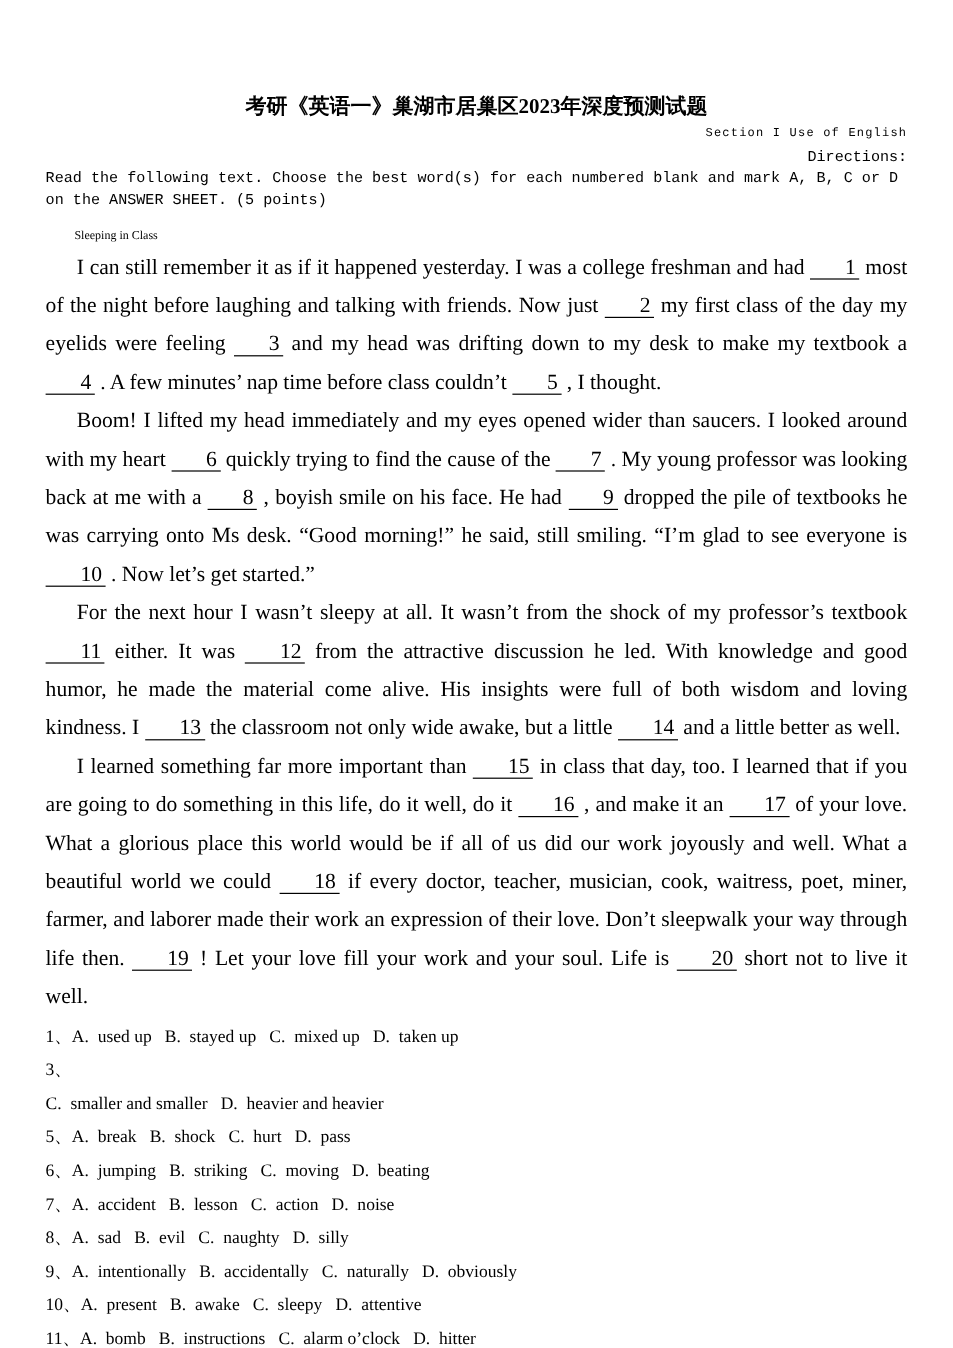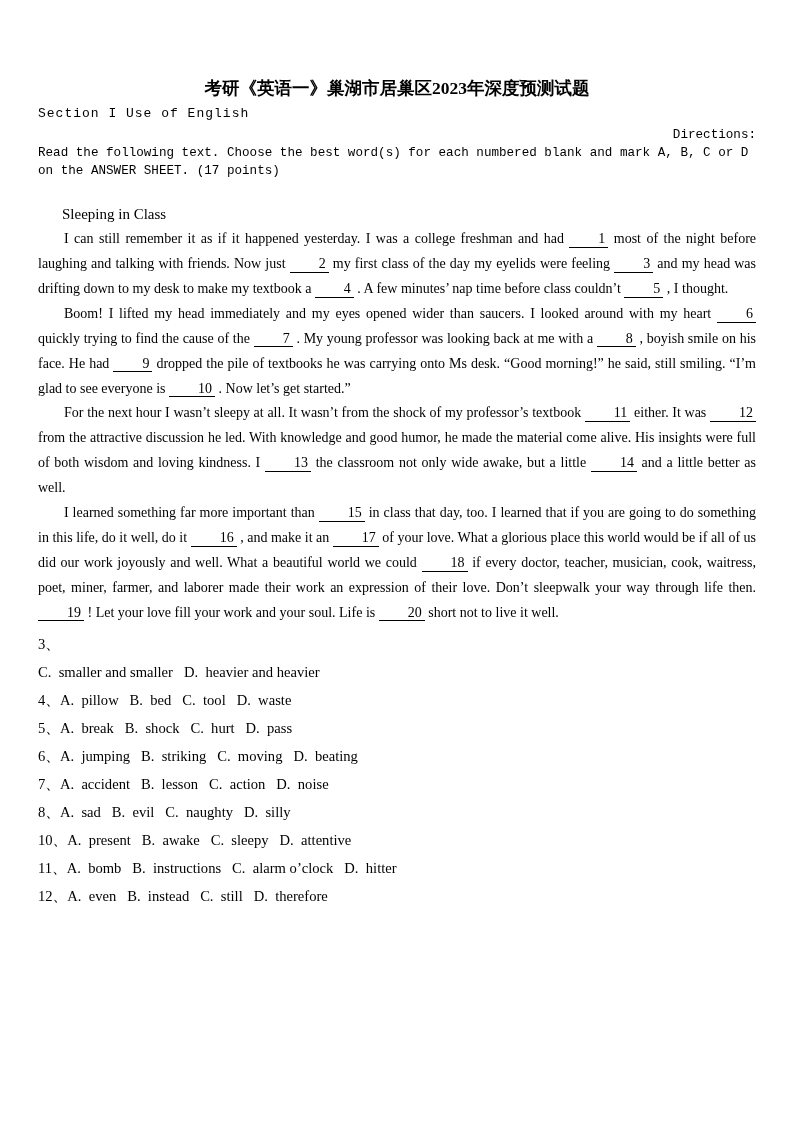--- a/index.html
+++ b/index.html
@@ -22,45 +22,45 @@
   }
   .doc-title {
     text-align: center;
     font-size: 17.5px;
     font-weight: bold;
     font-family: "Liberation Serif", "DejaVu Serif", serif;
     margin: 16px 0 6px 0;
     letter-spacing: 0px;
   }
   .section-head {
-    text-align: left;
+    text-align: right;
     font-family: "Liberation Mono", "DejaVu Sans Mono", monospace;
-    font-size: 13px;
+    font-size: 10px;
     margin: 4px 0 6px 0;
     letter-spacing: 1px;
   }
   .mono {
     font-family: "Liberation Mono", "DejaVu Sans Mono", monospace;
     font-size: 12.6px;
     line-height: 1.42;
   }
   .directions-label {
     margin: 2px 0 0 0;
     text-align: right;
   }
   .directions-body {
     margin: 0;
   }
   .subtitle {
-    font-size: 15px;
-    margin: 22px 0 2px 24px;
+    font-size: 10px;
+    margin: 12px 0 2px 24px;
     line-height: 1.5;
   }
   .para {
-    font-size: 14px;
+    font-size: 18px;
     line-height: 1.78;
     text-align: justify;
     margin: 0 0 0 0;
     text-indent: 26px;
   }
   .blank {
     display: inline-block;
     border-bottom: 1px solid #000;
     text-align: center;
     padding: 0 3px;
@@ -85,37 +85,38 @@
 </head>
 <body>
 
 <div class="page">
 
   <h1 class="doc-title">考研《英语一》巢湖市居巢区2023年深度预测试题</h1>
 
   <div class="section-head">Section I  Use of  English</div>
 
   <div class="mono directions-label">Directions:</div>
-  <div class="mono directions-body">Read the following text. Choose the best word(s) for each numbered blank and mark A, B, C or D on the ANSWER SHEET. (17 points)</div>
+  <div class="mono directions-body">Read the following text. Choose the best word(s) for each numbered blank and mark A, B, C or D on the ANSWER SHEET. (5 points)</div>
 
   <div class="subtitle">Sleeping in Class</div>
 
   <div id="passage">
       <div class="para"><span>I can still remember it as if it happened yesterday. I was a college freshman and had</span> <span class="blank">1</span> <span>most of the night before laughing and talking with friends. Now just</span> <span class="blank">2</span> <span>my first class of the day my eyelids were feeling</span> <span class="blank">3</span> <span>and my head was drifting down to my desk to make my textbook a</span> <span class="blank">4</span> <span>. A few minutes’ nap time before class couldn’t</span> <span class="blank">5</span> <span>, I thought.</span> </div>
       <div class="para"><span>Boom! I lifted my head immediately and my eyes opened wider than saucers. I looked around with my heart</span> <span class="blank">6</span> <span>quickly trying to find the cause of the</span> <span class="blank">7</span> <span>. My young professor was looking back at me with a</span> <span class="blank">8</span> <span>, boyish smile on his face. He had</span> <span class="blank">9</span> <span>dropped the pile of textbooks he was carrying onto Ms desk. “Good morning!” he said, still smiling. “I’m glad to see everyone is</span> <span class="blank">10</span> <span>. Now let’s get started.”</span> </div>
       <div class="para"><span>For the next hour I wasn’t sleepy at all. It wasn’t from the shock of my professor’s textbook</span> <span class="blank">11</span> <span>either. It was</span> <span class="blank">12</span> <span>from the attractive discussion he led. With knowledge and good humor, he made the material come alive. His insights were full of both wisdom and loving kindness. I</span> <span class="blank">13</span> <span>the classroom not only wide awake, but a little</span> <span class="blank">14</span> <span>and a little better as well.</span> </div>
       <div class="para"><span>I learned something far more important than</span> <span class="blank">15</span> <span>in class that day, too. I learned that if you are going to do something in this life, do it well, do it</span> <span class="blank">16</span> <span>, and make it an</span> <span class="blank">17</span> <span>of your love. What a glorious place this world would be if all of us did our work joyously and well. What a beautiful world we could</span> <span class="blank">18</span> <span>if every doctor, teacher, musician, cook, waitress, poet, miner, farmer, and laborer made their work an expression of their love. Don’t sleepwalk your way through life then.</span> <span class="blank">19</span> <span>! Let your love fill your work and your soul. Life is</span> <span class="blank">20</span> <span>short not to live it well.</span> </div>
     </div>
 
   <div class="opts-block" id="questions">
+      <div class="options opt-line"><span class="opt-num">1、</span><span>A.  used up   B.  stayed up   C.  mixed up   D.  taken up</span></div>
       <div class="options opt-line"><span class="opt-num">3、</span></div>
       <div class="options opt-line">C.  smaller and smaller   D.  heavier and heavier</div>
-      <div class="options opt-line"><span class="opt-num">4、</span><span>A.  pillow   B.  bed   C.  tool   D.  waste</span></div>
       <div class="options opt-line"><span class="opt-num">5、</span><span>A.  break   B.  shock   C.  hurt   D.  pass</span></div>
       <div class="options opt-line"><span class="opt-num">6、</span><span>A.  jumping   B.  striking   C.  moving   D.  beating</span></div>
       <div class="options opt-line"><span class="opt-num">7、</span><span>A.  accident   B.  lesson   C.  action   D.  noise</span></div>
       <div class="options opt-line"><span class="opt-num">8、</span><span>A.  sad   B.  evil   C.  naughty   D.  silly</span></div>
+      <div class="options opt-line"><span class="opt-num">9、</span><span>A.  intentionally   B.  accidentally   C.  naturally   D.  obviously</span></div>
       <div class="options opt-line"><span class="opt-num">10、</span><span>A.  present   B.  awake   C.  sleepy   D.  attentive</span></div>
       <div class="options opt-line"><span class="opt-num">11、</span><span>A.  bomb   B.  instructions   C.  alarm o’clock   D.  hitter</span></div>
       <div class="options opt-line"><span class="opt-num">12、</span><span>A.  even   B.  instead   C.  still   D.  therefore</span></div>
     </div>
 
 </div>
 
 </body></html>

